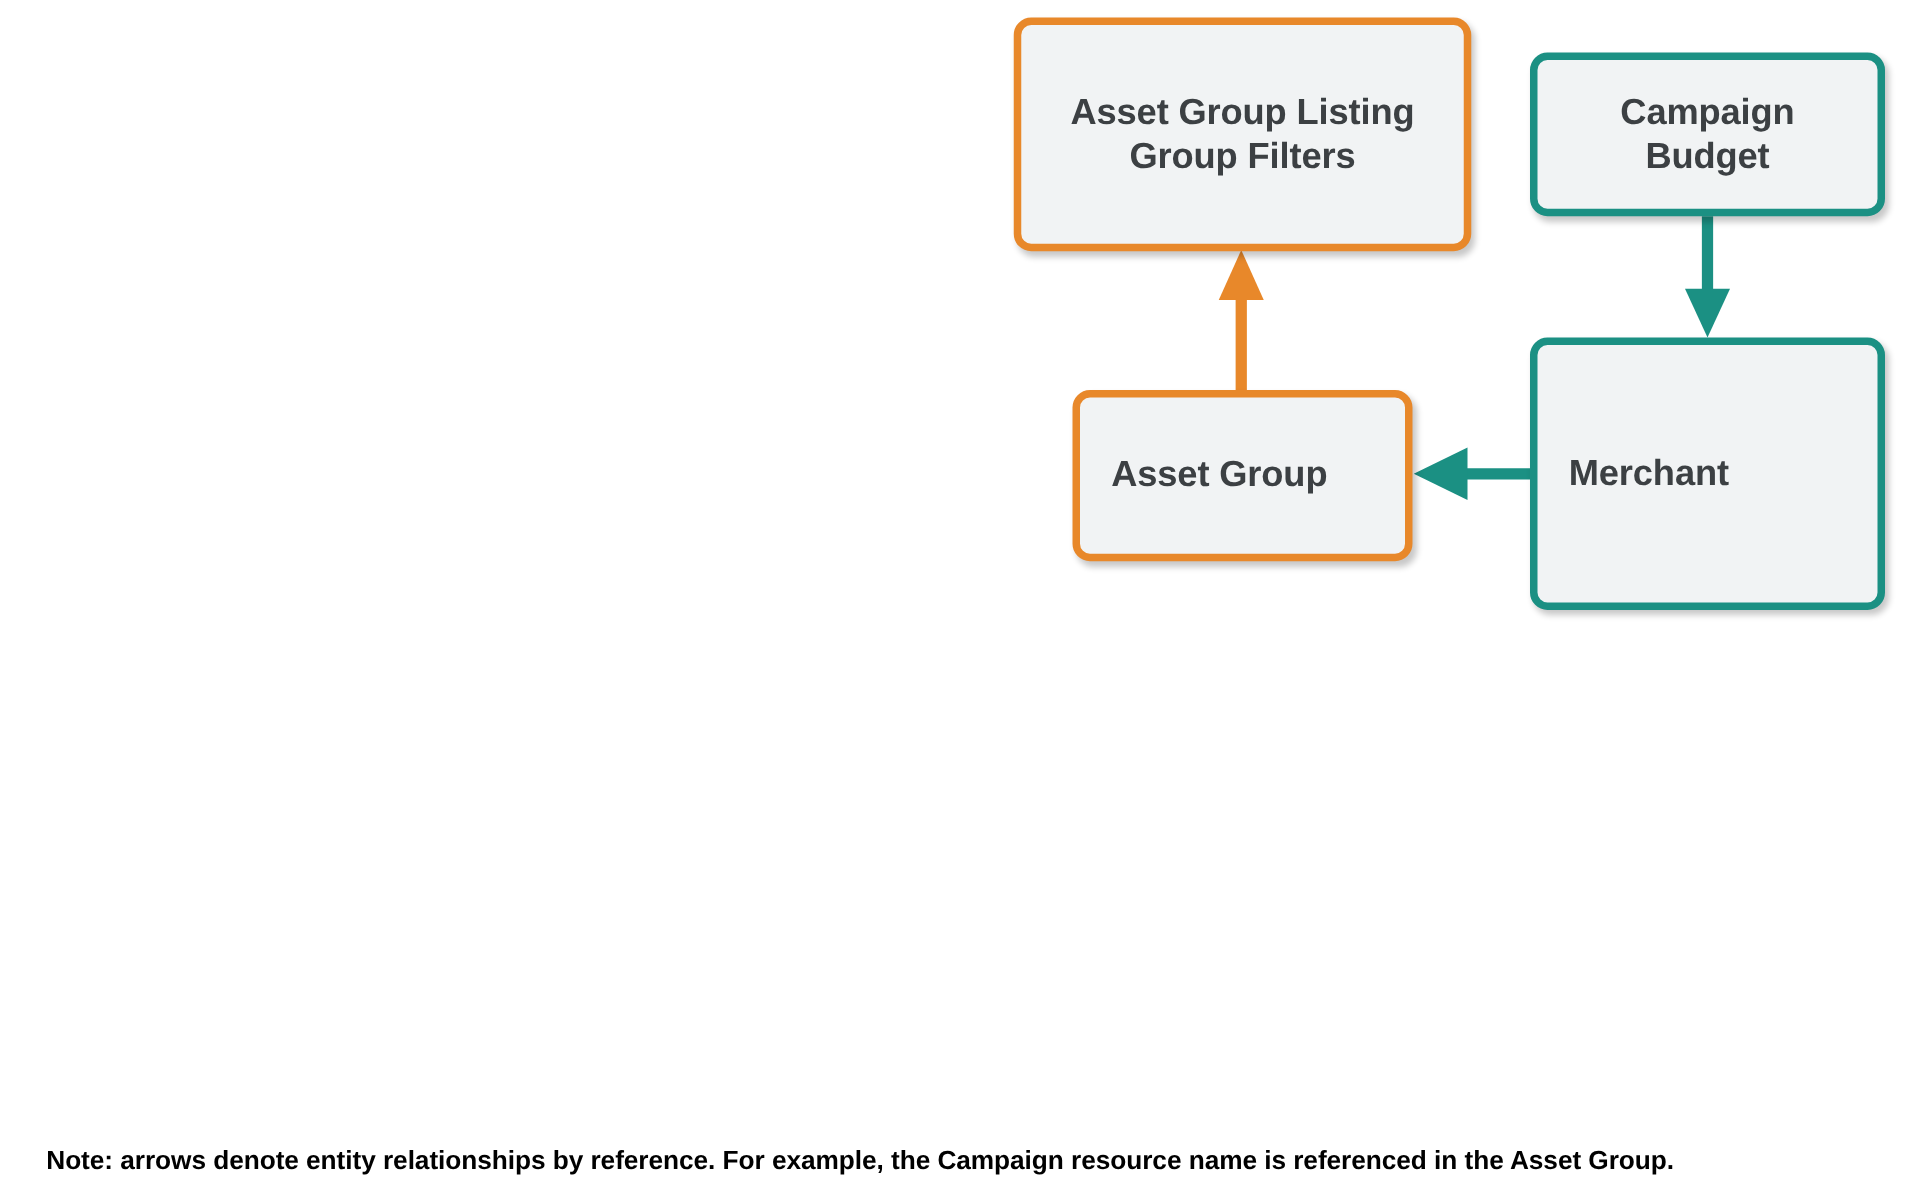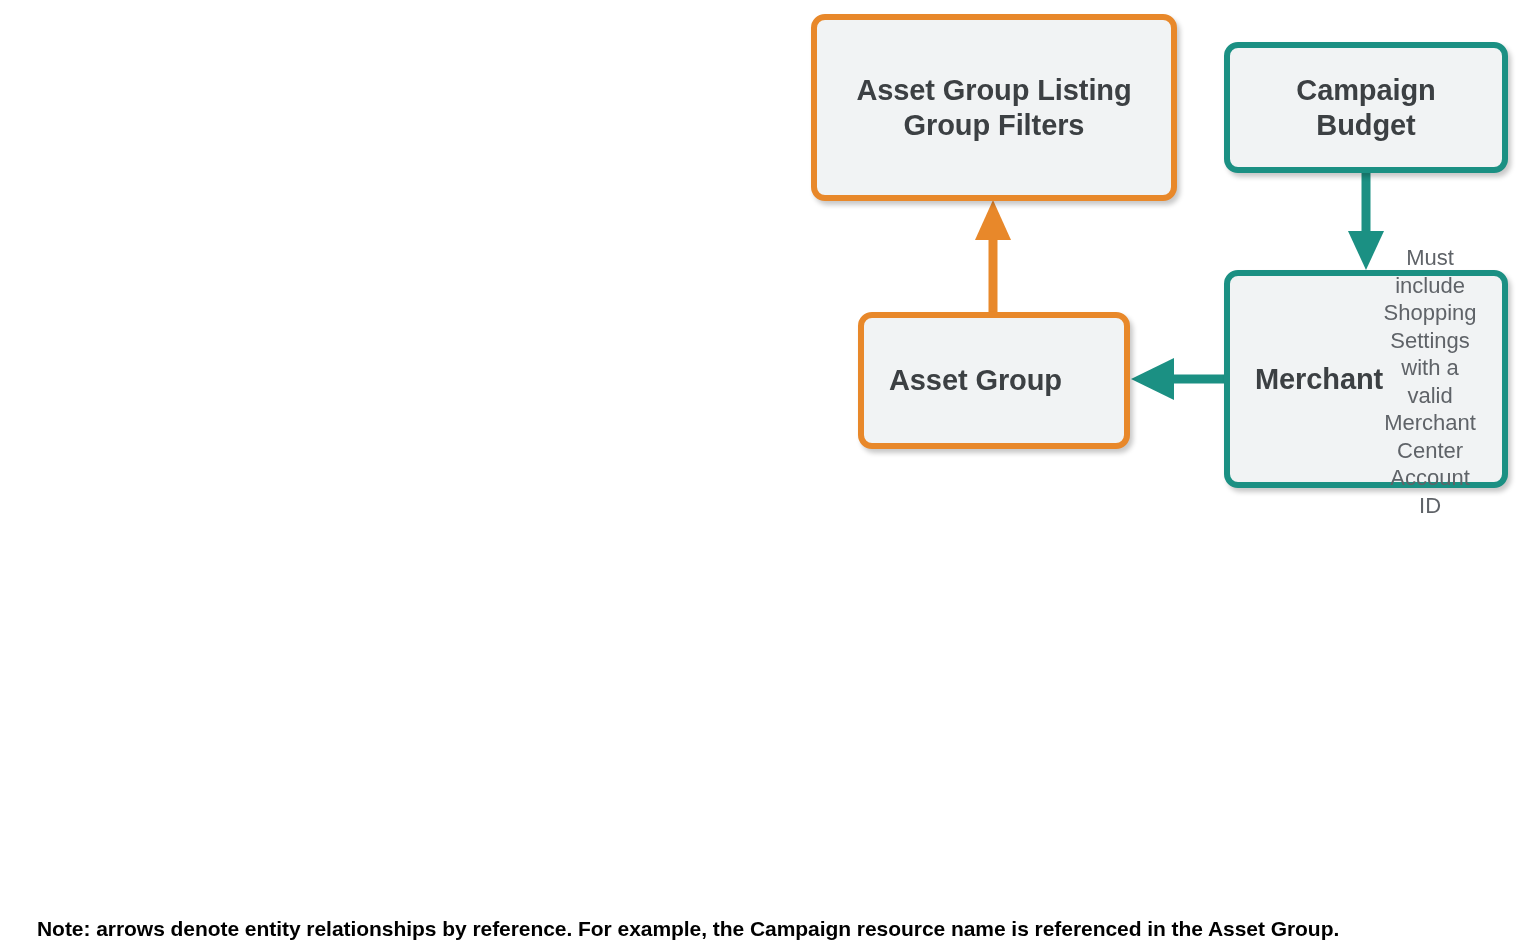--- a/index.html
+++ b/index.html
@@ -122,18 +122,17 @@
   <div class="node orange" id="node-asset-group">
     <div class="node-title">Asset Group</div>
   </div>
 
   <div class="node teal" id="node-campaign-budget">
     <div class="node-title">Campaign Budget</div>
   </div>
 
   <div class="node teal" id="node-campaign">
     <div class="node-title">Merchant</div>
-    <div class="node-desc">Must include Shopping Settings with a valid Merchant Center Account ID</div>
   </div>
 
   <div id="footnote">Note: arrows denote entity relationships by reference. For example, the Campaign resource name is referenced in the Asset Group.</div>
 
 </div>
 
 </body></html>

